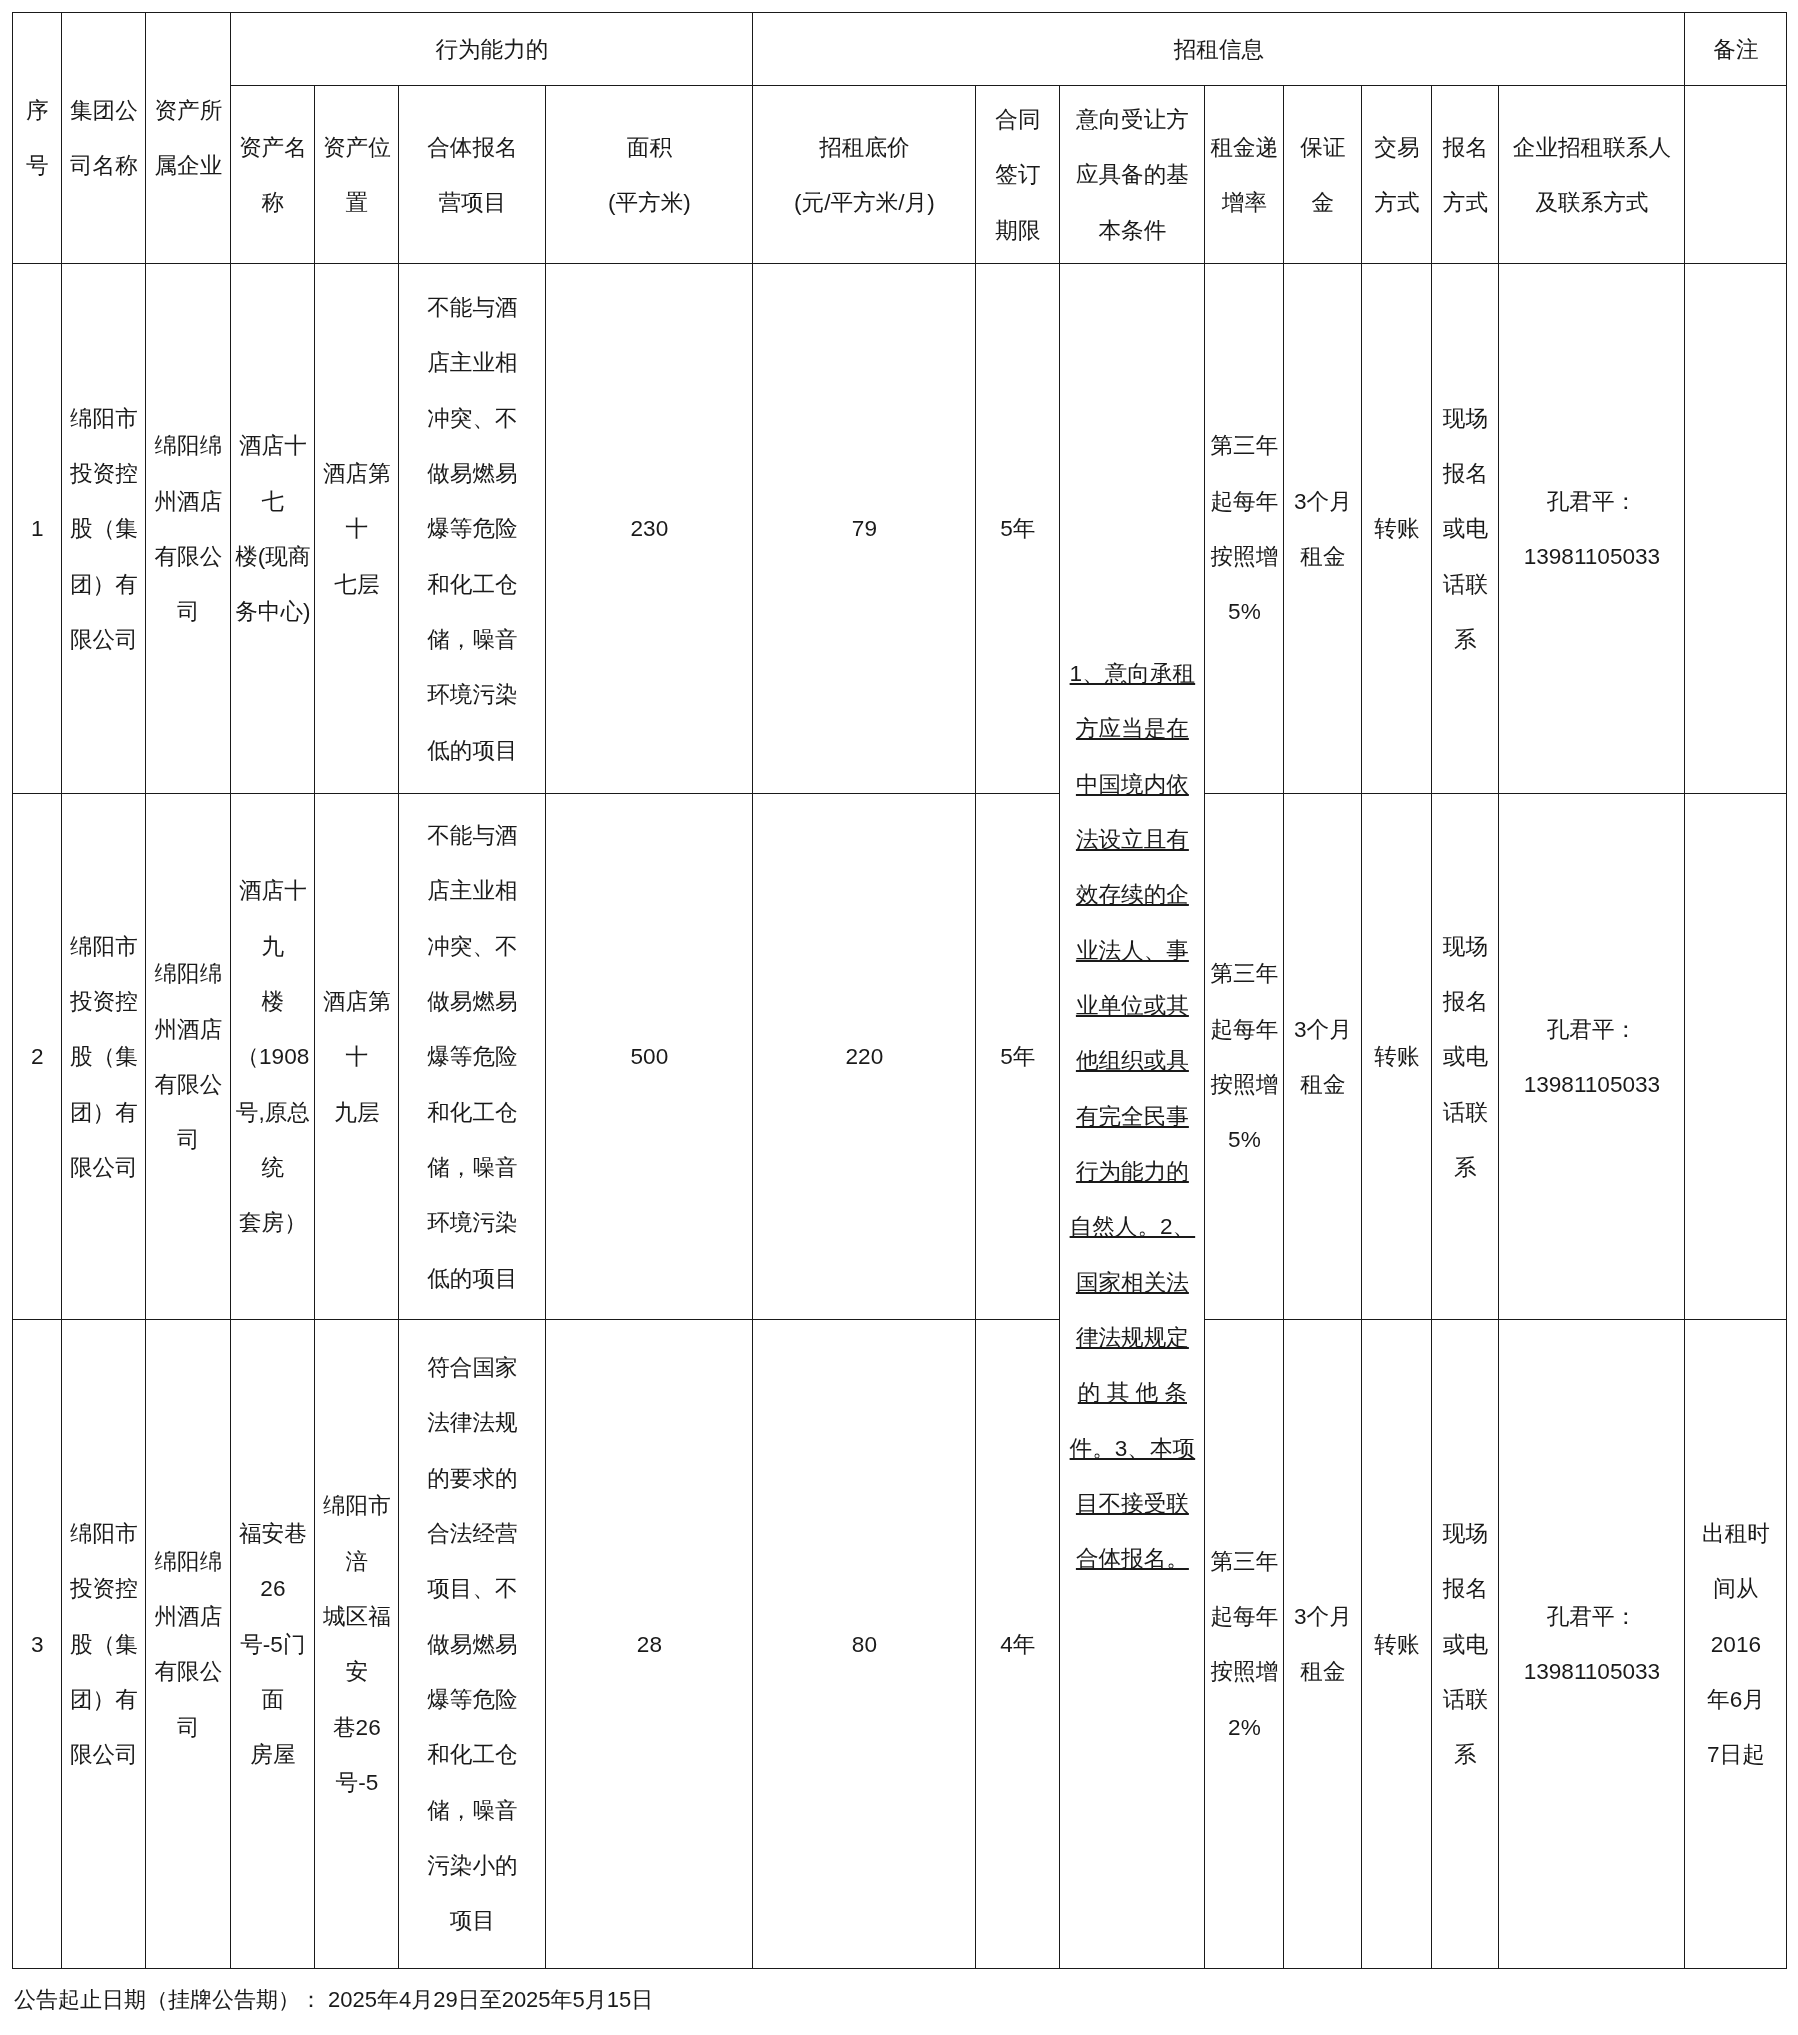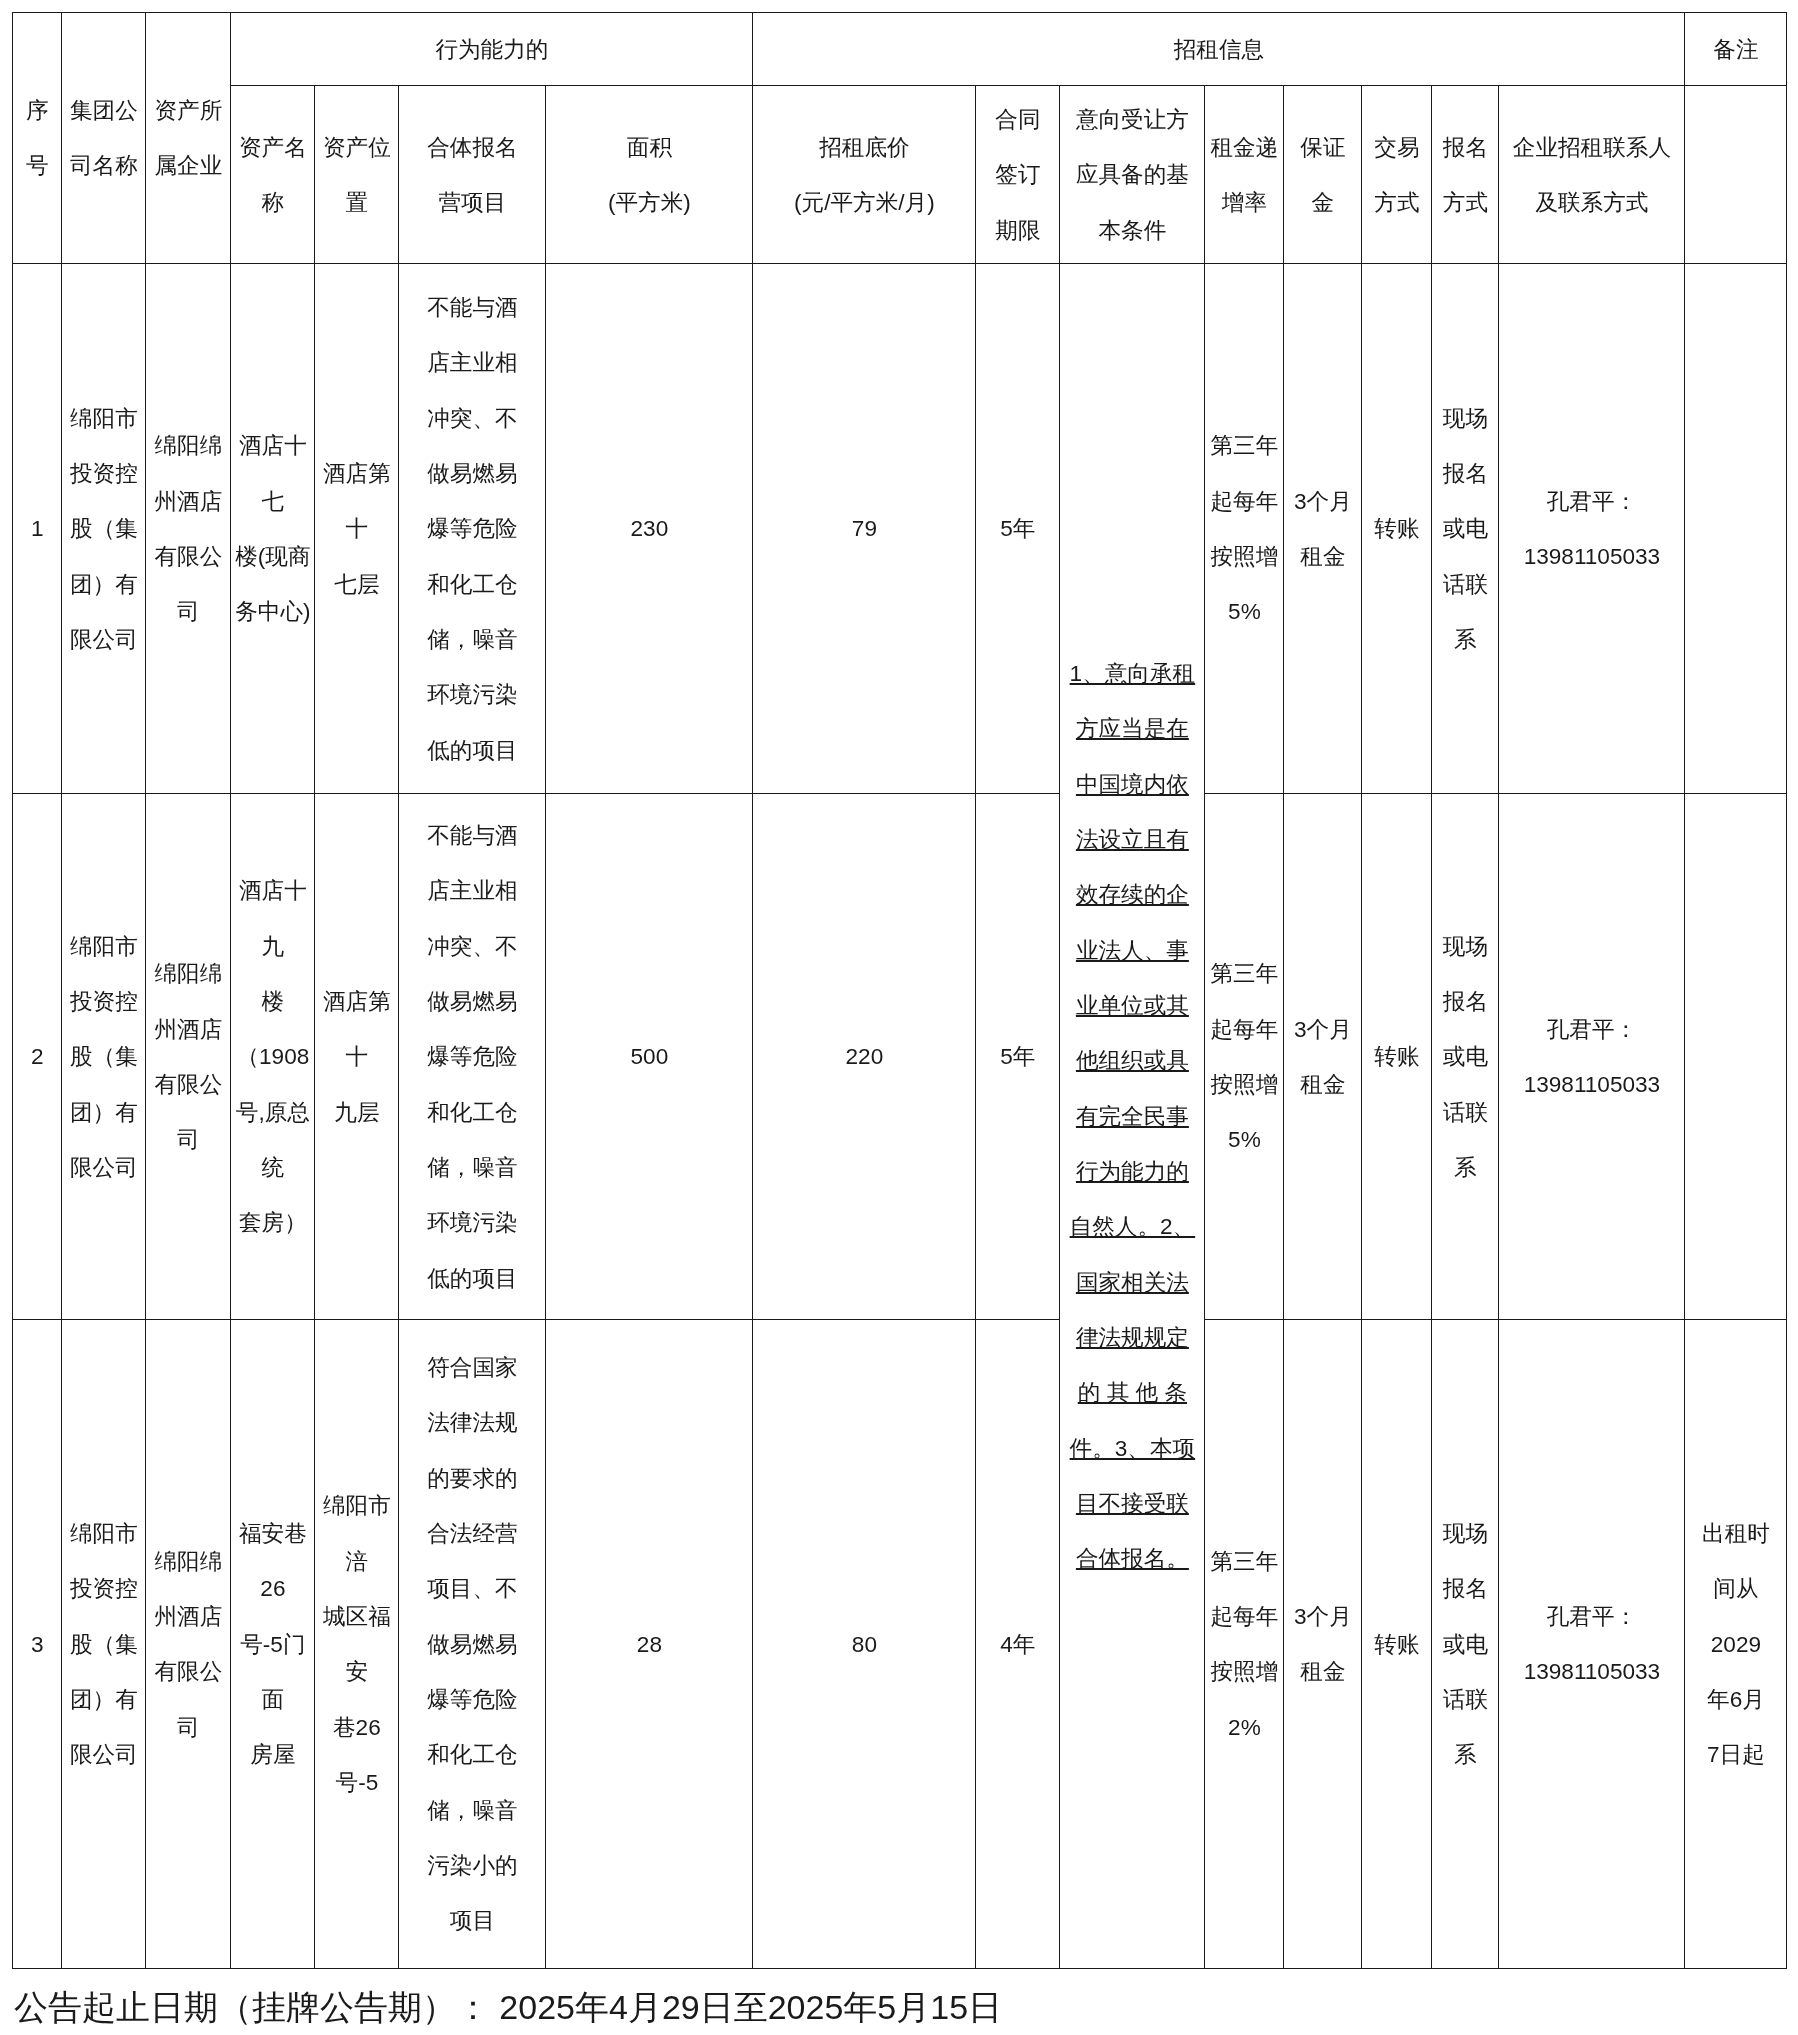--- a/index.html
+++ b/index.html
@@ -38,21 +38,21 @@
   tr.hrow-2 { height: 178px; }
   tr.drow-1 { height: 530px; }
   tr.drow-2 { height: 526px; }
   tr.drow-3 { height: 649px; }
   td.condition-cell {
     text-align: center;
     text-decoration: underline;
   }
   .footer-note {
     margin: 16px 0 0 1.5px;
-    font-size: 34px;
+    font-size: 22px;
     color: #1a1a1a;
   }
 </style>
 </head>
 <body>
 
 <div class="page">
 
   <table class="rental">
     <colgroup>
@@ -261,21 +261,21 @@
         <td>转账</td>
         <td>现场
 报名
 或电
 话联
 系</td>
         <td>孔君平：
 13981105033</td>
         <td>出租时
 间从
-2029
+2016
 年6月
 7日起</td>
       </tr>
     </tbody>
   </table>
 
   <div class="footer-note">公告起止日期（挂牌公告期）： 2025年4月29日至2025年5月15日</div>
 
 </div>
 

